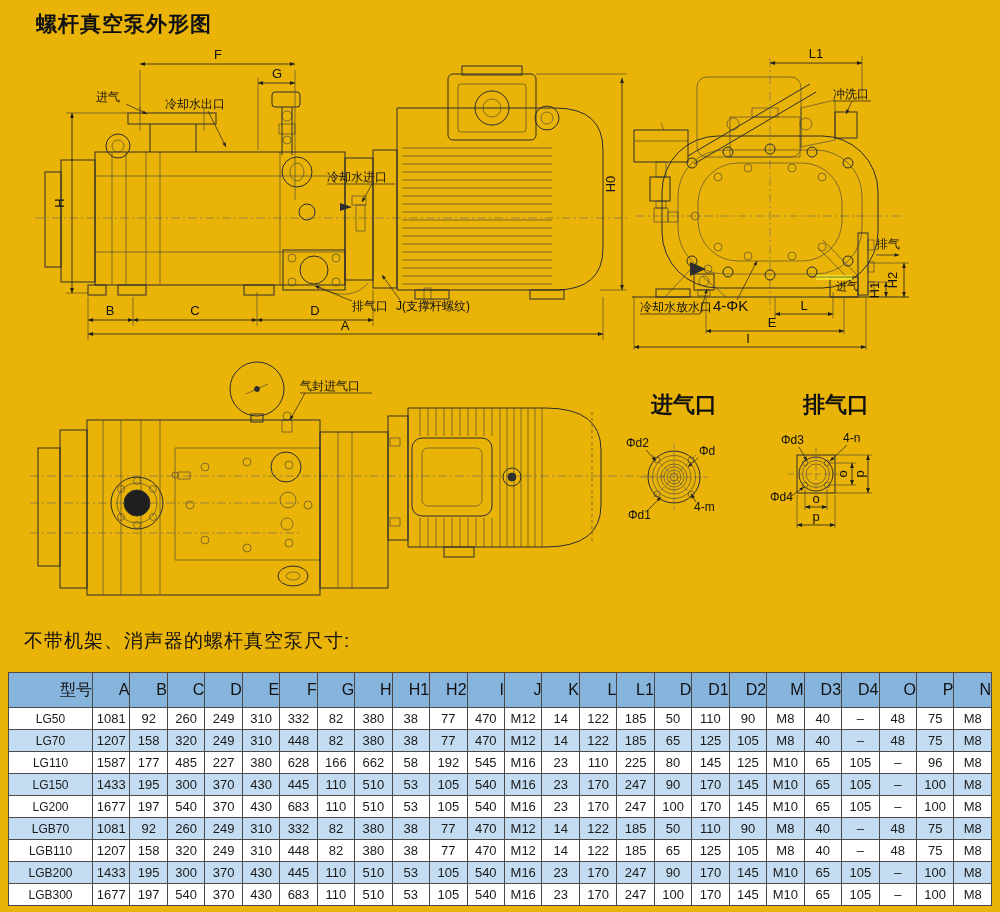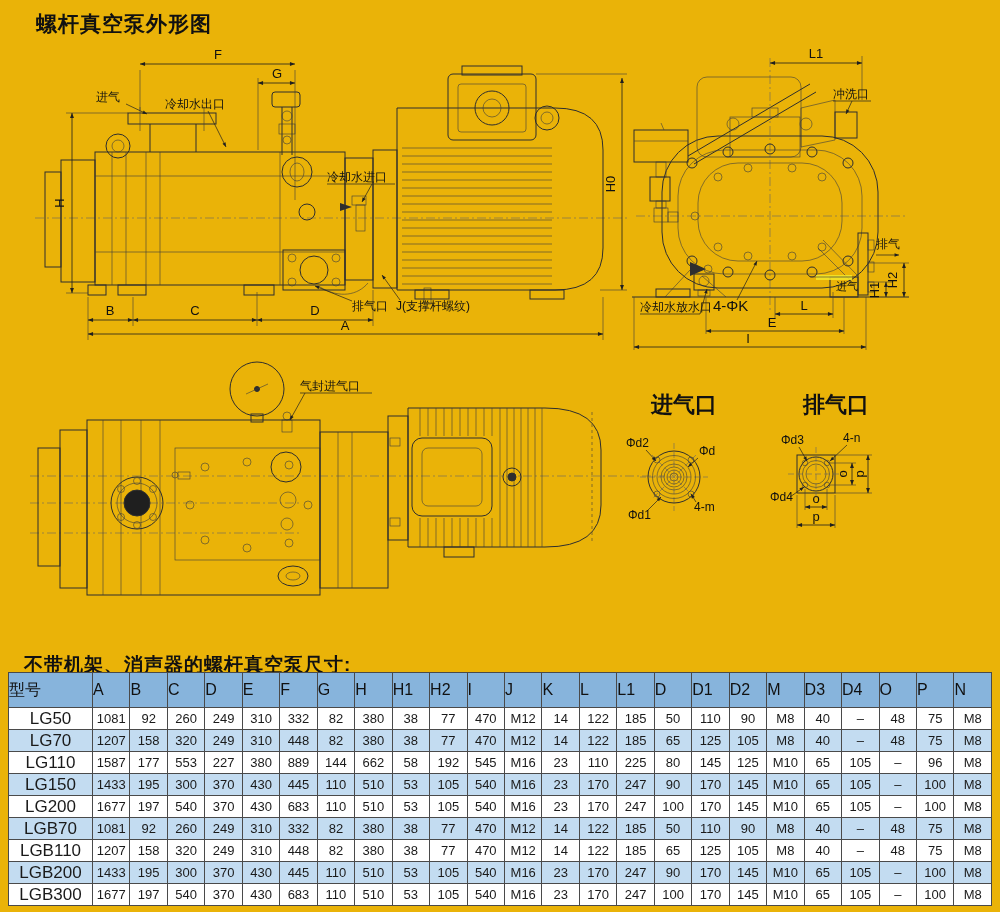--- a/index.html
+++ b/index.html
@@ -5,29 +5,29 @@
   :root{
     --header-bg:#87b4dc;
     --row-alt-bg:#c3dcf1;
     --tbl-border:#4a4a4a;
   }
   html,body{margin:0;padding:0;background:#fff;}
   .page{position:relative;width:1000px;height:912px;background:#eab308;overflow:hidden;
         font-family:"Liberation Sans","DejaVu Sans",sans-serif;color:#111;}
   .main-title{position:absolute;left:36px;top:10px;font-size:21px;font-weight:bold;letter-spacing:1px;}
   .drawing-svg{position:absolute;left:0;top:0;}
-  .table-title{position:absolute;left:24px;top:652px;font-size:19px;font-weight:bold;letter-spacing:1px;text-align:center;}
+  .table-title{position:absolute;left:24px;top:628px;font-size:19px;font-weight:normal;letter-spacing:1px;text-align:center;}
   .dim-table{position:absolute;left:8px;top:672px;width:984px;border-collapse:collapse;
              table-layout:fixed;border:1.5px solid #2f2f2f;}
   .dim-table th{background:var(--header-bg);font-size:16px;font-weight:normal;height:34px;
-                border:1px solid var(--tbl-border);padding:0;text-align:left;color:#111;}
+                border:1px solid var(--tbl-border);padding:0;text-align:right;color:#111;}
   .dim-table td{font-size:13px;height:21px;border:1px solid var(--tbl-border);padding:0;
                 text-align:center;white-space:nowrap;overflow:hidden;color:#1a1a1a;background:#fff;}
   .dim-table tr.alt td{background:var(--row-alt-bg);}
-  .dim-table td:first-child{font-size:17px;}
+  .dim-table td:first-child{font-size:12px;}
   
   svg .s{stroke:#2e2e2e;fill:none;stroke-width:1;}
   svg .thin{stroke:#3c3c3c;stroke-width:0.6;}
   svg .cl{stroke:#666;stroke-width:0.6;stroke-dasharray:9 3 2 3;fill:none;}
   svg .cl2{stroke:#666;stroke-width:0.6;stroke-dasharray:6 3;fill:none;}
   svg .dim{stroke:#1f1f1f;stroke-width:0.8;fill:none;}
   svg .ldr{stroke:#1f1f1f;stroke-width:0.7;fill:none;}
   svg text{stroke:none;fill:#111;font-family:"Liberation Sans","DejaVu Sans",sans-serif;font-size:12px;}
   svg .dt{font-size:13px;}
   svg .big{font-size:22px;font-weight:bold;}
@@ -430,25 +430,25 @@
           <td>40</td>
           <td>–</td>
           <td>48</td>
           <td>75</td>
           <td>M8</td>
         </tr>
         <tr>
           <td>LG110</td>
           <td>1587</td>
           <td>177</td>
-          <td>553</td>
+          <td>485</td>
           <td>227</td>
           <td>380</td>
-          <td>889</td>
-          <td>144</td>
+          <td>628</td>
+          <td>166</td>
           <td>662</td>
           <td>58</td>
           <td>192</td>
           <td>545</td>
           <td>M16</td>
           <td>23</td>
           <td>110</td>
           <td>225</td>
           <td>80</td>
           <td>145</td>

